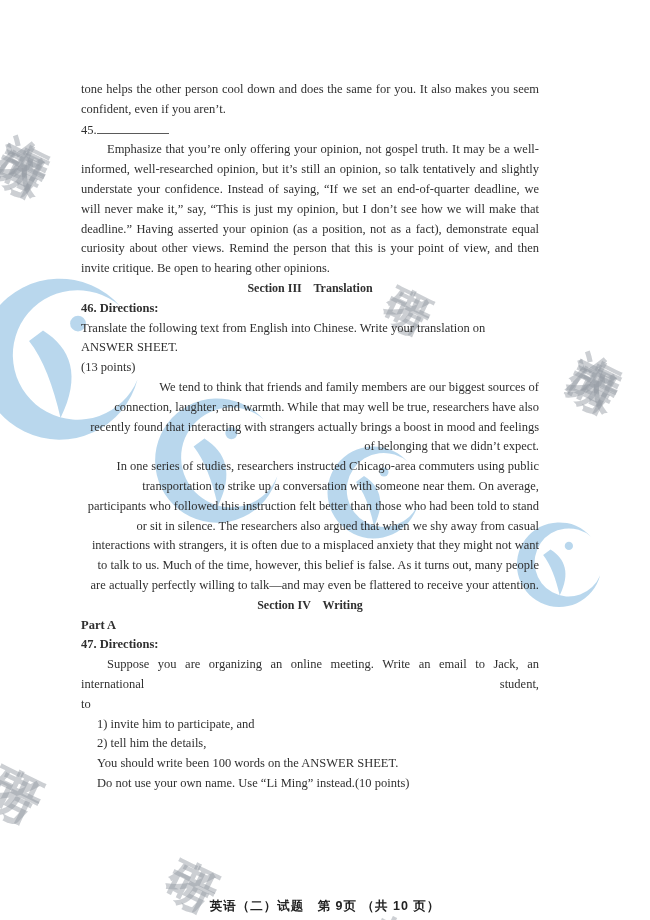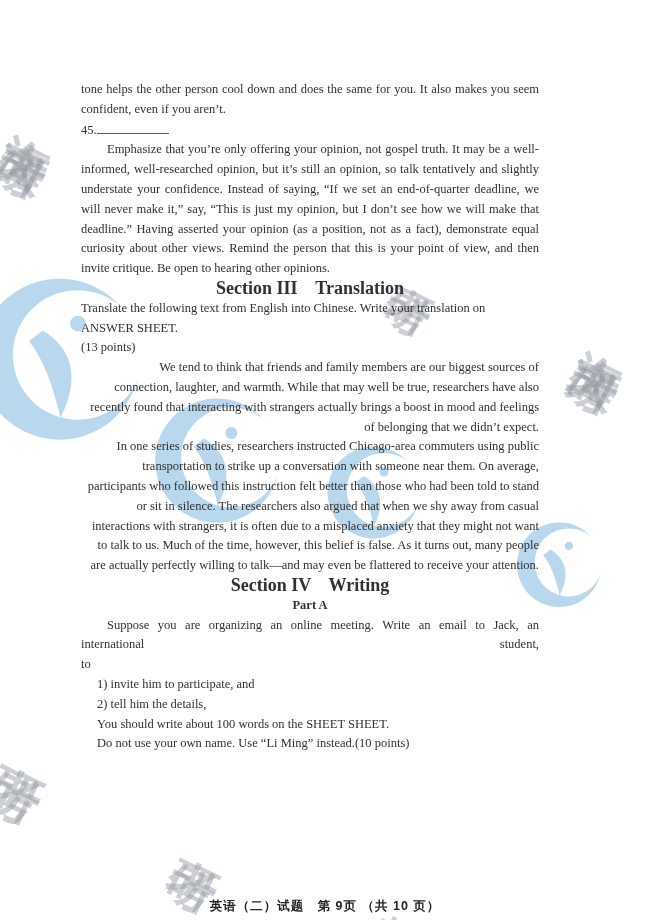--- a/index.html
+++ b/index.html
@@ -19,28 +19,28 @@
   }
   .wm-logo{position:absolute;color:#a8cee9;opacity:0.8;}
   
   .content{position:absolute;left:81px;top:80px;width:458px;z-index:1;}
   .content p{margin:0;}
   .just{text-align:justify;}
   .ind{text-indent:26px;}
   .force-just{text-align:justify;text-align-last:justify;}
   .q45line{margin:0;}
   .blank{display:inline-block;width:72px;border-bottom:1px solid #5a5a5a;height:13px;vertical-align:baseline;}
-  .heading{font-weight:bold;text-align:center;white-space:pre;font-size:18px;margin:0;}
+  .heading{font-weight:bold;text-align:center;white-space:pre;font-size:12px;margin:0;}
   .h3{margin:8px 0 10px 0;}
   .h4{margin:3px 0 0 0;}
   .bold{font-weight:bold;}
   .q46label{margin:0;}
   .italic{margin-top:2px;}
   .trans{margin-top:7px;text-align:right;}
-  .parta{margin-top:32px;text-align:center;}
+  .parta{margin-top:32px;}
   .sub{padding-left:16px;}
   .footer{
     position:absolute;left:0;right:0;top:853px;text-align:center;z-index:1;
     font-family:"Liberation Sans","DejaVu Sans",sans-serif;
     font-weight:bold;font-size:12.5px;color:#222;letter-spacing:1px;margin-top:44px;
   }
 </style>
 </head>
 <body>
 
@@ -79,37 +79,39 @@
   <div class="content">
 
     <p class="just">tone helps the other person cool down and does the same for you. It also makes you seem confident, even if you aren’t.</p>
 
     <p class="q45line"><span>45.</span><span class="blank"></span></p>
 
     <p class="just ind">Emphasize that you’re only offering your opinion, not gospel truth. It may be a well-informed, well-researched opinion, but it’s still an opinion, so talk tentatively and slightly understate your confidence. Instead of saying, “If we set an end-of-quarter deadline, we will never make it,” say, “This is just my opinion, but I don’t see how we will make that deadline.” Having asserted your opinion (as a position, not as a fact), demonstrate equal curiosity about other views. Remind the person that this is your point of view, and then invite critique. Be open to hearing other opinions.</p>
 
     <p class="heading h3">Section III    Translation</p>
 
+    <p class="bold q46label">46. Directions:</p>
 
     <p class="italic"><span>Translate the following text from English into Chinese. Write your translation on ANSWER SHEET.</span><br><span>(13 points)</span></p>
 
     <p class="ind trans">We tend to think that friends and family members are our biggest sources of connection, laughter, and warmth. While that may well be true, researchers have also recently found that interacting with strangers actually brings a boost in mood and feelings of belonging that we didn’t expect.</p>
 
     <p class="ind trans">In one series of studies, researchers instructed Chicago-area commuters using public transportation to strike up a conversation with someone near them. On average, participants who followed this instruction felt better than those who had been told to stand or sit in silence. The researchers also argued that when we shy away from casual interactions with strangers, it is often due to a misplaced anxiety that they might not want to talk to us. Much of the time, however, this belief is false. As it turns out, many people are actually perfectly willing to talk—and may even be flattered to receive your attention.</p>
 
     <p class="heading h4">Section IV    Writing</p>
 
     <p class="bold parta">Part A</p>
 
+    <p class="bold">47. Directions:</p>
 
     <p class="ind force-just">Suppose you are organizing an online meeting. Write an email to Jack, an international student,</p>
     <p>to</p>
 
     <p class="sub">1) invite him to participate, and</p>
     <p class="sub">2) tell him the details,</p>
-    <p class="sub">You should write about 100 words on the SHEET SHEET.</p>
+    <p class="sub">You should write been 100 words on the ANSWER SHEET.</p>
     <p class="sub">Do not use your own name. Use “Li Ming” instead.(10 points)</p>
 
   </div>
 
   <div class="footer">英语（二）试题　第 9页 （共 10 页）</div>
 
 </div>
 
 </body></html>

